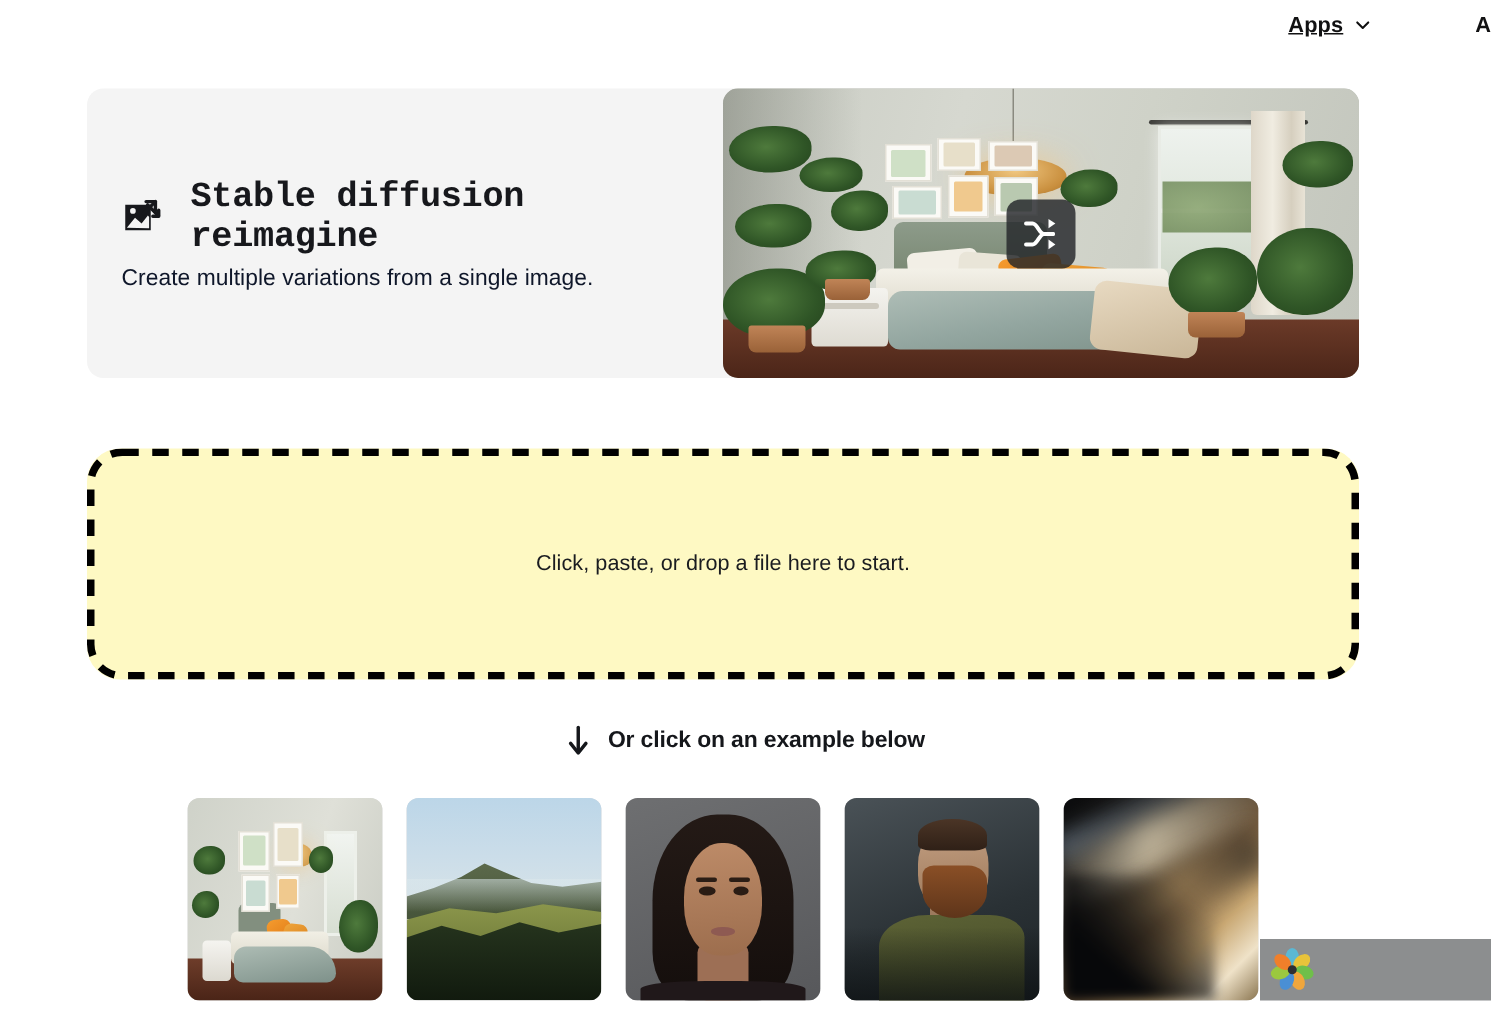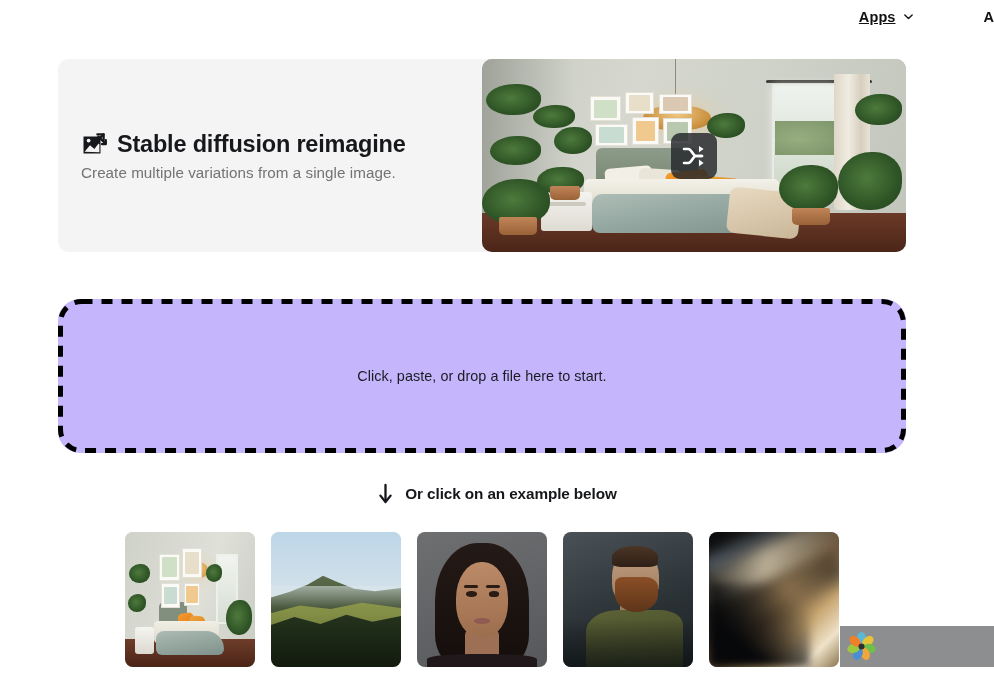--- a/index.html
+++ b/index.html
@@ -57,34 +57,35 @@
   .hero-text {
     width: 425px;
     padding: 0 0 0 23px;
     display: flex;
     flex-direction: column;
     justify-content: center;
   }
   .hero-title-row {
     display: flex;
     align-items: center;
-    gap: 8px;
+    gap: 18px;
     margin-bottom: 5px;
+    font-family: Liberation Mono, monospace;
   }
   .hero-icon { width: 28px; height: 28px; flex: none; }
   .hero-icon svg { display: block; }
   .hero-title {
     font-size: 23.5px;
     font-weight: 700;
     color: #17181c;
     letter-spacing: -.2px;
   }
   .hero-sub {
     font-size: 15.2px;
-    color: #737373;
+    color: #0f172a;
     letter-spacing: .05px;
   }
 
   
   .hero-img {
     position: relative;
     width: 424px;
     margin-left: -1px;
     border-radius: 10px;
     overflow: hidden;
@@ -210,21 +211,21 @@
     cursor: pointer;
   }
   .shuffle-badge svg { display: block; }
 
   
   .dropzone {
     position: absolute;
     left: 58px; top: 299px;
     width: 848px; height: 154px;
     border-radius: 22px;
-    background: #c4b5fd;
+    background: #fef9c3;
     cursor: pointer;
   }
   .dropzone svg { display: block; }
   .dz-label {
     position: absolute;
     left: 0; top: 0; width: 100%; height: 100%;
     display: flex; align-items: center; justify-content: center;
     font-size: 14.4px;
     color: #1a1c20;
     letter-spacing: .05px;

